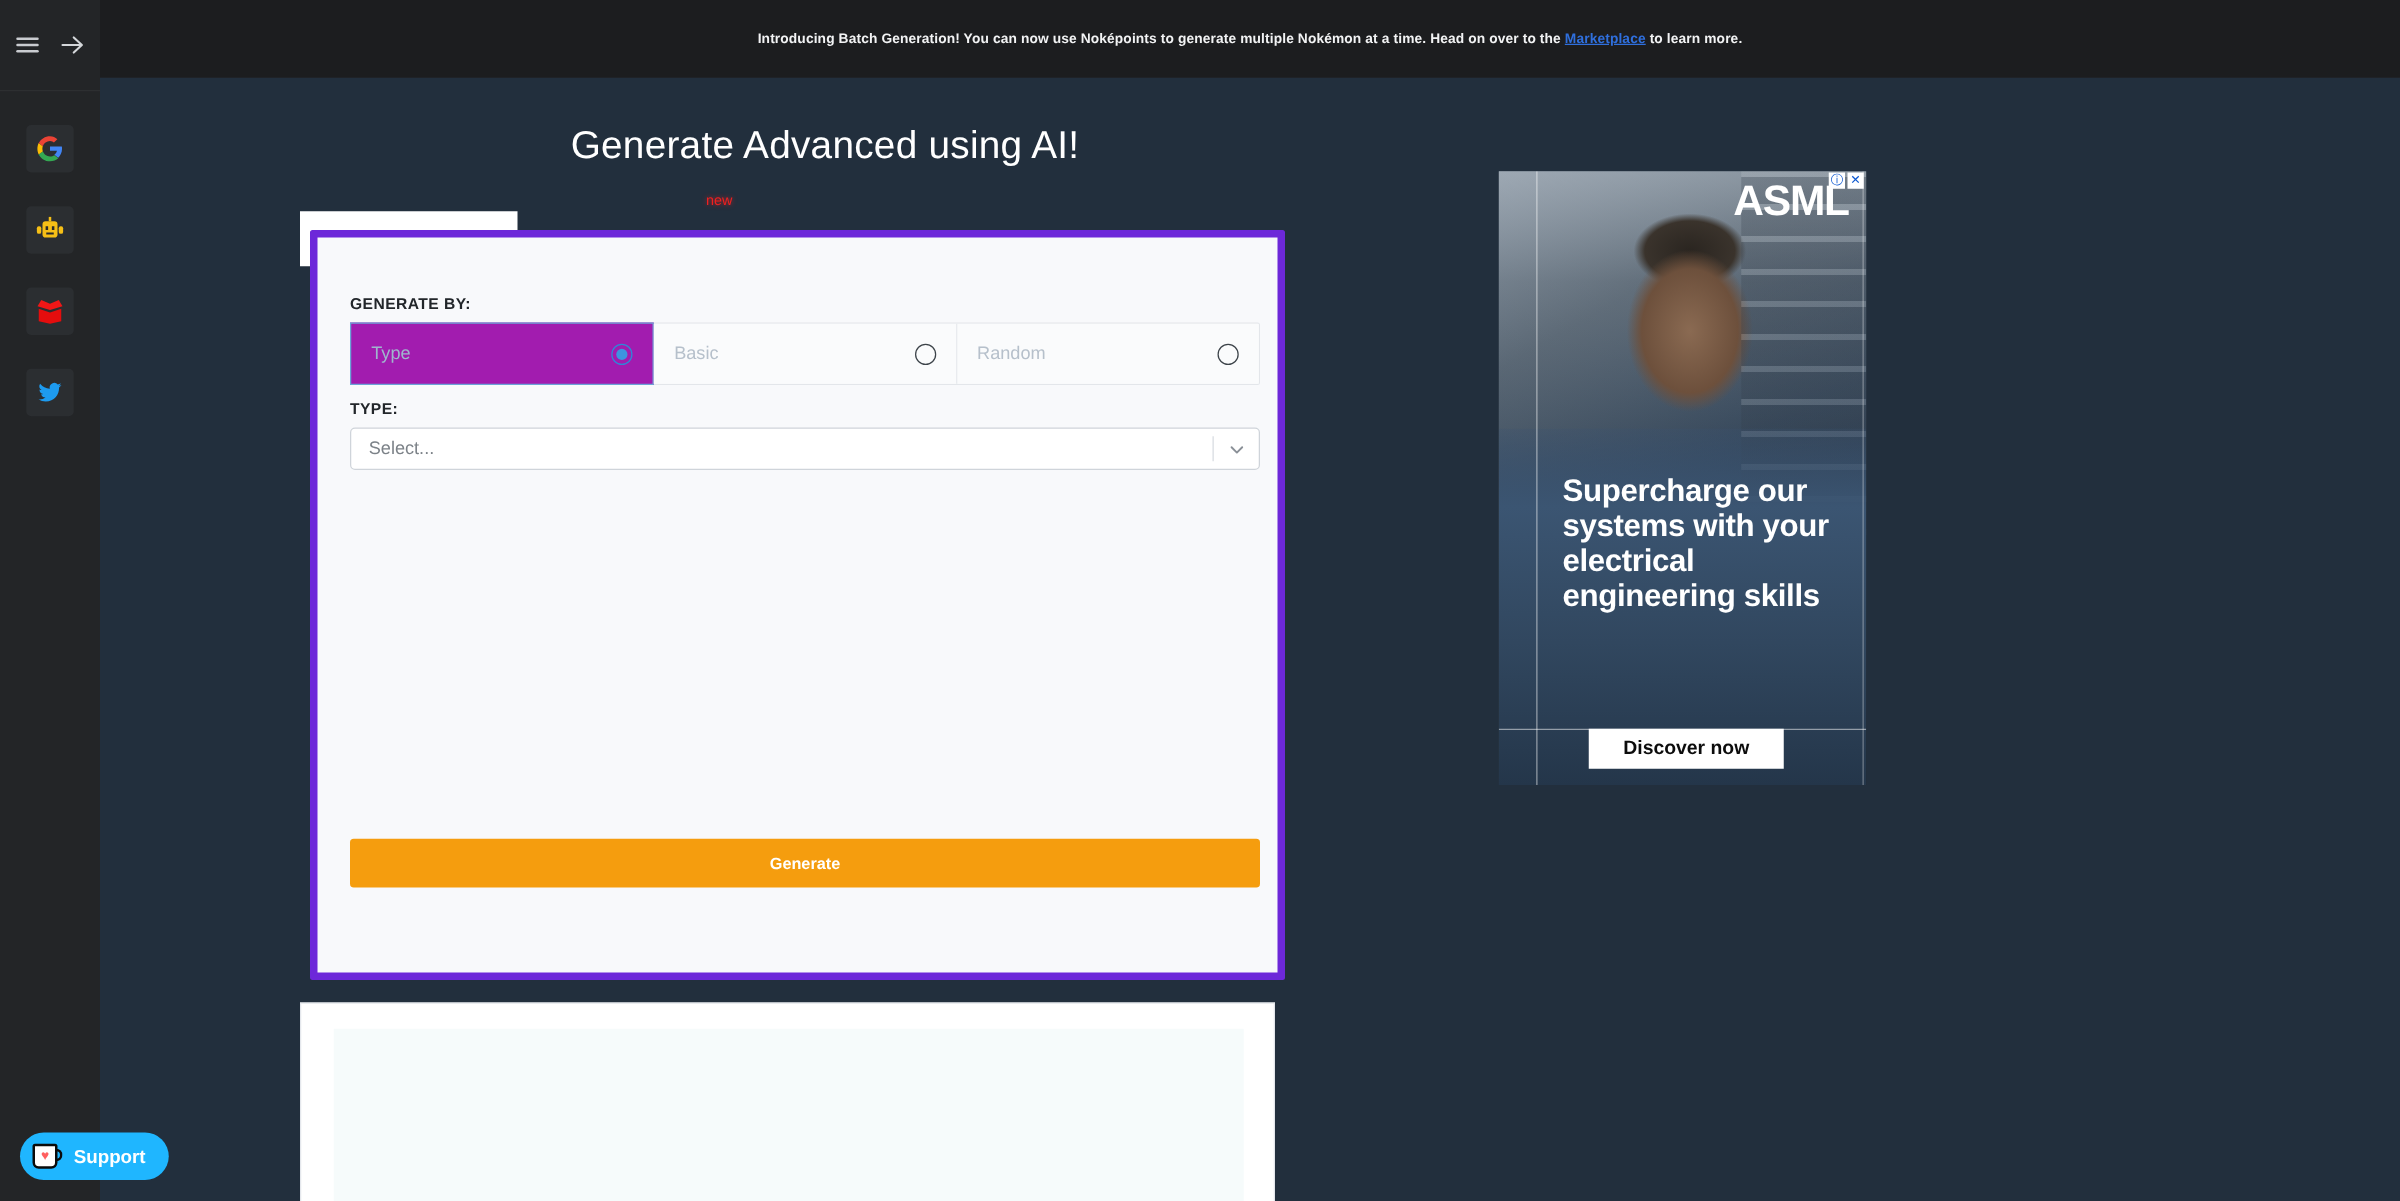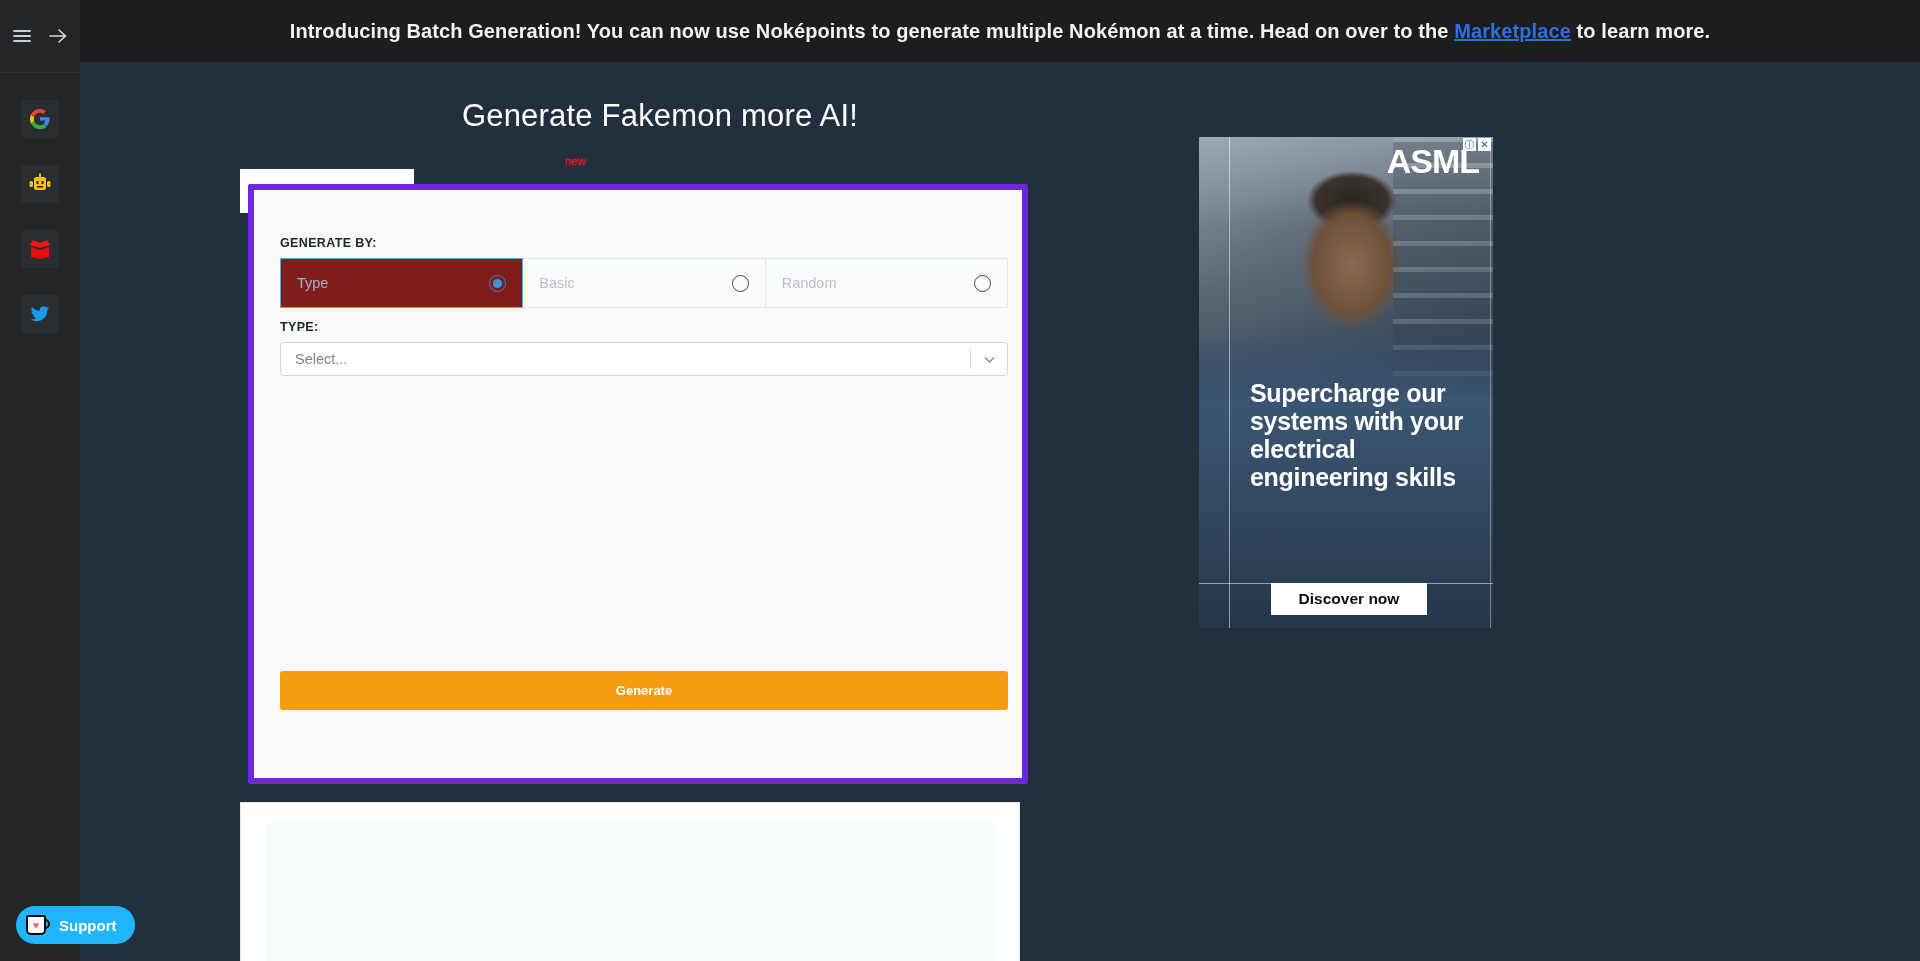--- a/index.html
+++ b/index.html
@@ -43,21 +43,21 @@
 
   
   .topbar {
     position: absolute; left: 80px; top: 0;
     width: 1840px; height: 62px;
     background: #1c1d1f;
     display: flex; align-items: center; justify-content: center;
     z-index: 4;
   }
   .topbar-text {
-    color: #f2f3f4; font-size: 20px; font-weight: bold;
+    color: #f2f3f4; font-size: 11px; font-weight: bold;
     letter-spacing: .1px; white-space: nowrap;
   }
   .topbar-text a {
     color: #2f6fdd; text-decoration: underline;
     text-decoration-color: #2f6fdd;
   }
 
   
   .page {
     position: absolute; left: 80px; top: 62px;
@@ -118,21 +118,21 @@
     flex: 1; position: relative;
     display: flex; align-items: center;
     padding: 0 16px;
     border-right: 1px solid #e3e6ea;
     cursor: pointer;
     background: #fafbfc;
   }
   .radio-opt:last-child { border-right: none; gap: 48px; }
   .radio-opt.selected {
     border: 1px solid #6ba4d8;
-    background: #7f1d1d;
+    background: #a21caf;
     margin: -1px 0 -1px -1px;
   }
   .radio-opt .opt-label {
     flex: 1; font-size: 14.5px; color: #b6c0cb;
   }
   .radio-opt.selected .opt-label { color: #9fb6cd; }
   .radio-dot {
     width: 17px; height: 17px; border-radius: 50%;
     border: 1.6px solid #3c4349;
     display: flex; align-items: center; justify-content: center;
@@ -334,21 +334,21 @@
       </div>
     </div>
   </div>
 
   <div class="topbar">
     <div class="topbar-text"><span>Introducing Batch Generation! You can now use Noképoints to generate multiple Nokémon at a time. Head on over to the </span><a href="#">Marketplace</a><span> to learn more.</span></div>
   </div>
 
   <div class="page">
 
-    <h1 class="page-title">Generate Fakemon more AI!</h1>
+    <h1 class="page-title">Generate Advanced using AI!</h1>
 
     <div class="tabs">
       <div class="tab active">
         <span>Basic</span>
       </div>
       <div class="tab inactive">
         <span>Advanced</span>
         <span class="tab-badge">new</span>
       </div>
     </div>

